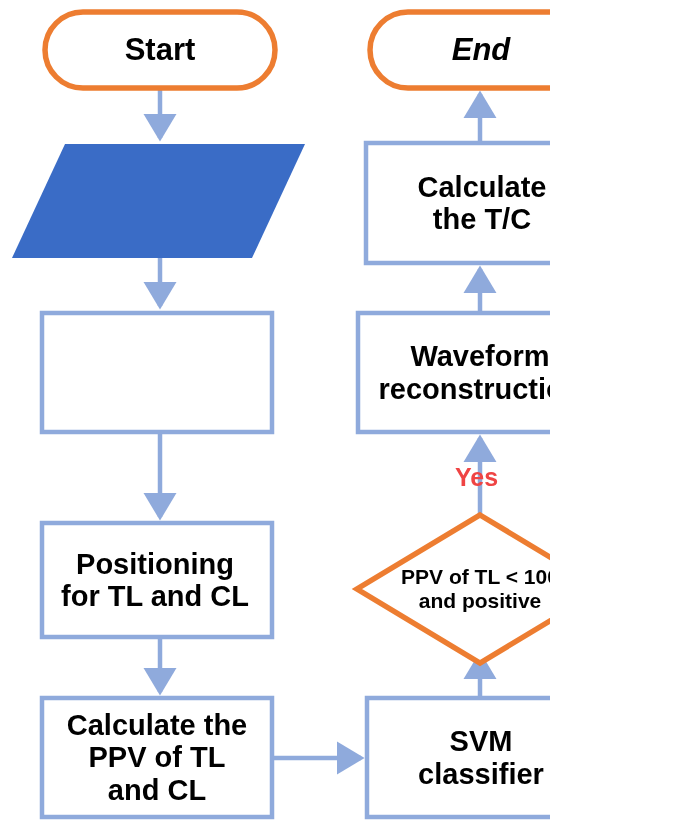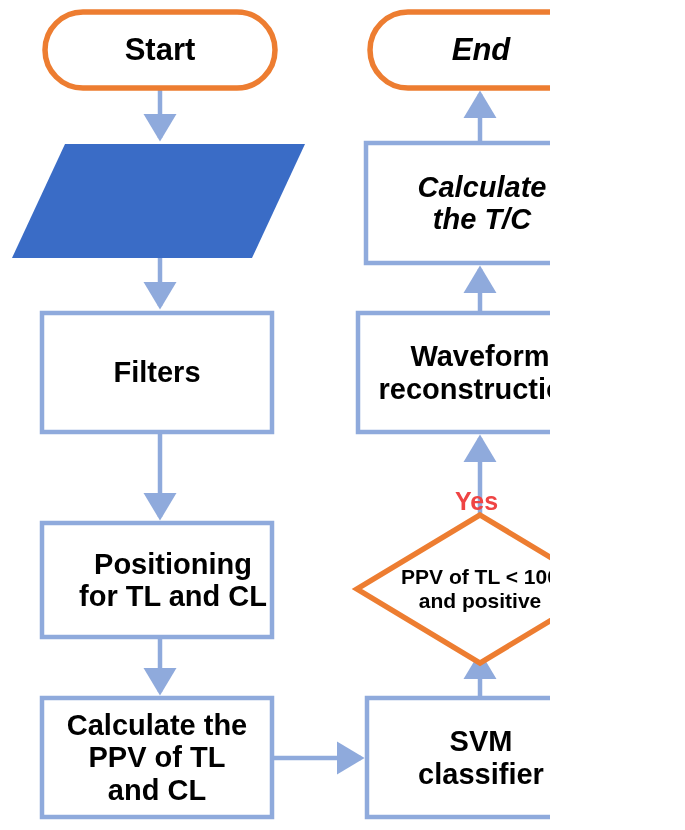--- a/index.html
+++ b/index.html
@@ -93,40 +93,39 @@
     <rect x="358" y="313" width="244" height="119" fill="#ffffff" stroke="#8FAADC" stroke-width="4.5"></rect>
 
     <rect x="366" y="143" width="228" height="120" fill="#ffffff" stroke="#8FAADC" stroke-width="4.5"></rect>
 
     <rect x="370" y="12" width="222" height="76" rx="38" ry="38" fill="#ffffff" stroke="#ED7D31" stroke-width="5.5"></rect>
   </svg>
 
   <div class="node-label lbl-terminator" style="left:45px; top:12px; width:230px; height:76px;">Start</div>
 
 
-  <div class="node-label lbl-process" style="left:42px; top:313px; width:230px; height:119px;">Filters</div>
 
-  <div class="node-label lbl-process" style="left:58px; top:523px; width:230px; height:114px;">Positioning
+  <div class="node-label lbl-process" style="left:40px; top:523px; width:230px; height:114px;">Positioning
 for TL and CL</div>
 
   <div class="node-label lbl-process" style="left:367px; top:698px; width:228px; height:119px;">SVM
 classifier</div>
 
   <div class="node-label lbl-process" style="left:42px; top:698px; width:230px; height:119px;">Calculate the
 PPV of TL
 and CL</div>
 
   <div class="node-label lbl-decision" style="left:372px; top:541px; width:216px; height:96px;">PPV of TL &lt; 100
 and positive</div>
 
   <div class="node-label lbl-process" style="left:358px; top:313px; width:244px; height:119px;">Waveform
 reconstruction</div>
 
-  <div class="node-label lbl-process" style="left:368px; top:143px; width:228px; height:120px;font-style:italic;">Calculate
+  <div class="node-label lbl-process" style="left:368px; top:143px; width:228px; height:120px;">Calculate
 the T/C</div>
 
   <div class="node-label lbl-terminator" style="left:370px; top:12px; width:222px; height:76px;font-style:italic;">End</div>
 
-  <div class="edge-label" style="left:455px; top:463px;margin-top:24px;">Yes</div>
+  <div class="edge-label" style="left:455px; top:463px;">Yes</div>
 
   <div class="edge-label" style="left:634px; top:408px;">No</div>
 
 </div>
 
 </body></html>

